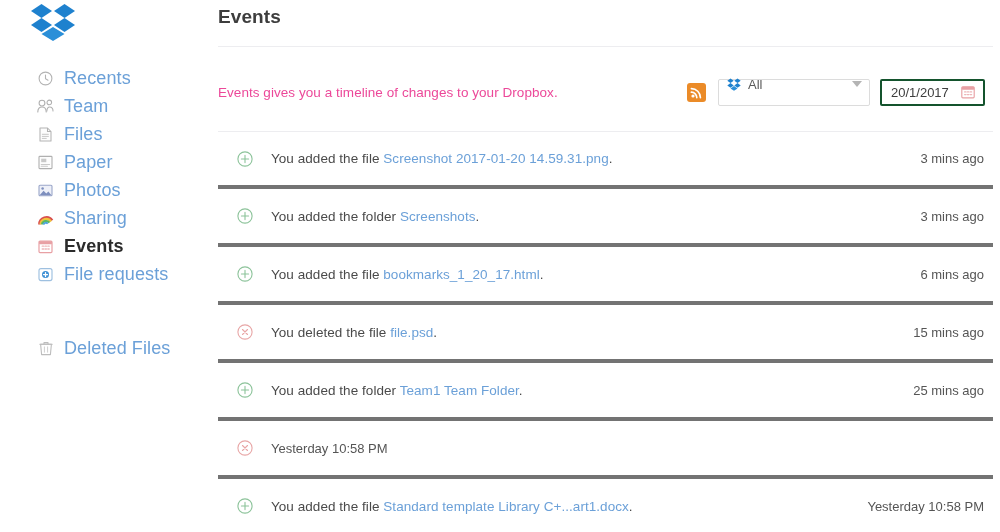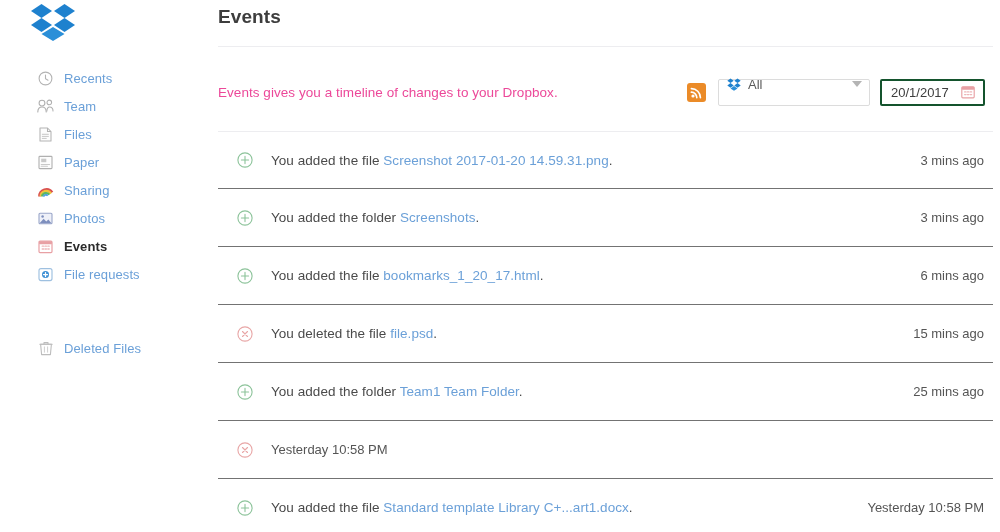--- a/index.html
+++ b/index.html
@@ -57,21 +57,21 @@
     height: 17px;
     margin-right: 10px;
     flex: 0 0 17px;
     display: flex;
     align-items: center;
     justify-content: center;
   }
   .nav-ico svg { display: block; }
 
   .nav-label {
-    font-size: 13px;
+    font-size: 18px;
     color: #6ba0d8;
     line-height: 1;
     letter-spacing: 0.1px;
     white-space: nowrap;
   }
 
   .nav-item.is-active .nav-label {
     color: #2b2b2b;
     font-weight: bold;
   }
@@ -197,21 +197,21 @@
   #events-list {
     position: absolute;
     left: 8px;
     top: 131px;
     width: 775px;
   }
 
   .event-row {
     position: relative;
     height: 58px;
-    border-bottom: 1px solid #737373;
+    border-bottom: 4px solid #737373;
     display: flex;
     align-items: center;
   }
   .event-row:first-child { border-top: 1px solid #ededf0; }
 
   .event-ico {
     width: 16px;
     height: 16px;
     flex: 0 0 16px;
     margin-left: 19px;
@@ -300,39 +300,39 @@
             <rect x="1" y="1.4" width="13" height="12.2" rx="0.8" fill="#fdfdfd" stroke="#b0b0b0" stroke-width="1.1"></rect>
             <rect x="3.2" y="3.7" width="5.1" height="3.5" fill="#c9c9c9"></rect>
             <path d="M3.2 9.4 H11.6 M3.2 11.3 H9.4" stroke="#c9c9c9" stroke-width="1.05" stroke-linecap="round"></path>
           </svg>
         </span>
         <span class="nav-label">Paper</span>
       </div>
 
       <div class="nav-item">
         <span class="nav-ico">
+          <svg width="15" height="15" viewBox="0 0 15 15">
+            <rect x="1" y="2.2" width="13" height="10.6" rx="1" fill="#eef0f8" stroke="#9aa6c9" stroke-width="1.1"></rect>
+            <circle cx="4.6" cy="5.6" r="1.25" fill="#7e8fbe"></circle>
+            <path d="M1.6 12.2 L5.6 7.8 L8.3 10.6 L10.4 8.5 L13.4 12.2 Z" fill="#7e8fbe"></path>
+          </svg>
+        </span>
+        <span class="nav-label">Photos</span>
+      </div>
+
+      <div class="nav-item">
+        <span class="nav-ico">
           <svg width="16" height="15" viewBox="0 0 16 15">
             <path d="M1.4 13.4 A7 7 0 0 1 14.2 9.4" fill="none" stroke="#d94f4f" stroke-width="2.5"></path>
             <path d="M2.6 13.4 A5.6 5.6 0 0 1 12.9 10.6" fill="none" stroke="#f0c23c" stroke-width="2.3"></path>
             <path d="M4 13.4 A4.2 4.2 0 0 1 11.4 11.6" fill="none" stroke="#5cb85c" stroke-width="2.2"></path>
             <path d="M5.4 13.6 A2.6 2.6 0 0 1 9.8 12.7" fill="none" stroke="#4fa3dd" stroke-width="2"></path>
           </svg>
         </span>
         <span class="nav-label">Sharing</span>
-      </div>
-
-      <div class="nav-item">
-        <span class="nav-ico">
-          <svg width="15" height="15" viewBox="0 0 15 15">
-            <rect x="1" y="2.2" width="13" height="10.6" rx="1" fill="#eef0f8" stroke="#9aa6c9" stroke-width="1.1"></rect>
-            <circle cx="4.6" cy="5.6" r="1.25" fill="#7e8fbe"></circle>
-            <path d="M1.6 12.2 L5.6 7.8 L8.3 10.6 L10.4 8.5 L13.4 12.2 Z" fill="#7e8fbe"></path>
-          </svg>
-        </span>
-        <span class="nav-label">Photos</span>
       </div>
 
 
       <div class="nav-item is-active">
         <span class="nav-ico">
           <svg width="15" height="15" viewBox="0 0 15 15">
             <rect x="1" y="2.2" width="13" height="11.4" rx="1" fill="#ffffff" stroke="#e8a0a4" stroke-width="1.2"></rect>
             <rect x="1" y="2.2" width="13" height="3" rx="1" fill="#e8a0a4"></rect>
             <path d="M4.2 7.2 H5.6 M7 7.2 H8.4 M9.8 7.2 H11.2 M4.2 10 H5.6 M7 10 H8.4 M9.8 10 H11.2" stroke="#edb6b9" stroke-width="1.3" stroke-linecap="round"></path>
           </svg>

